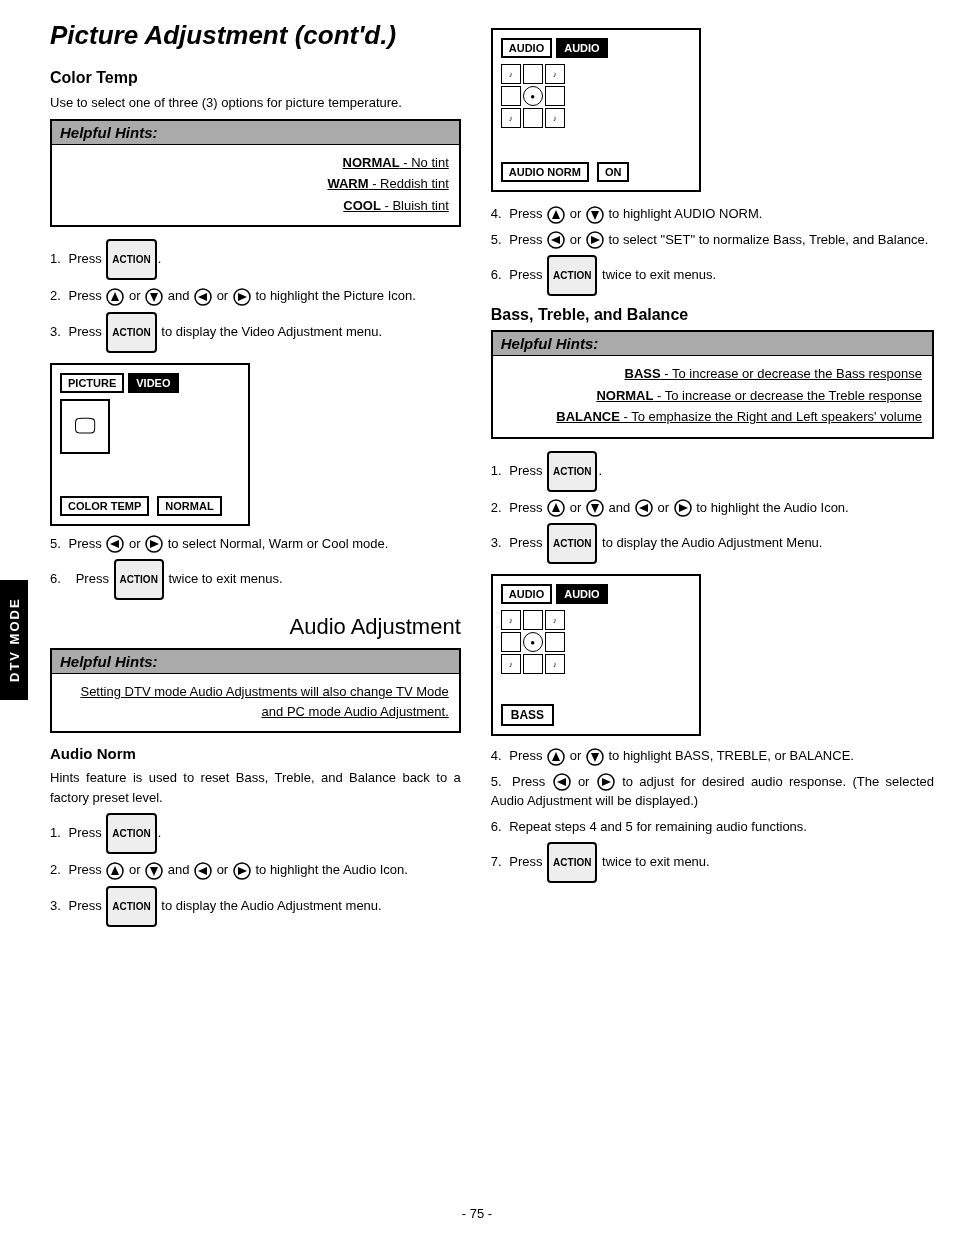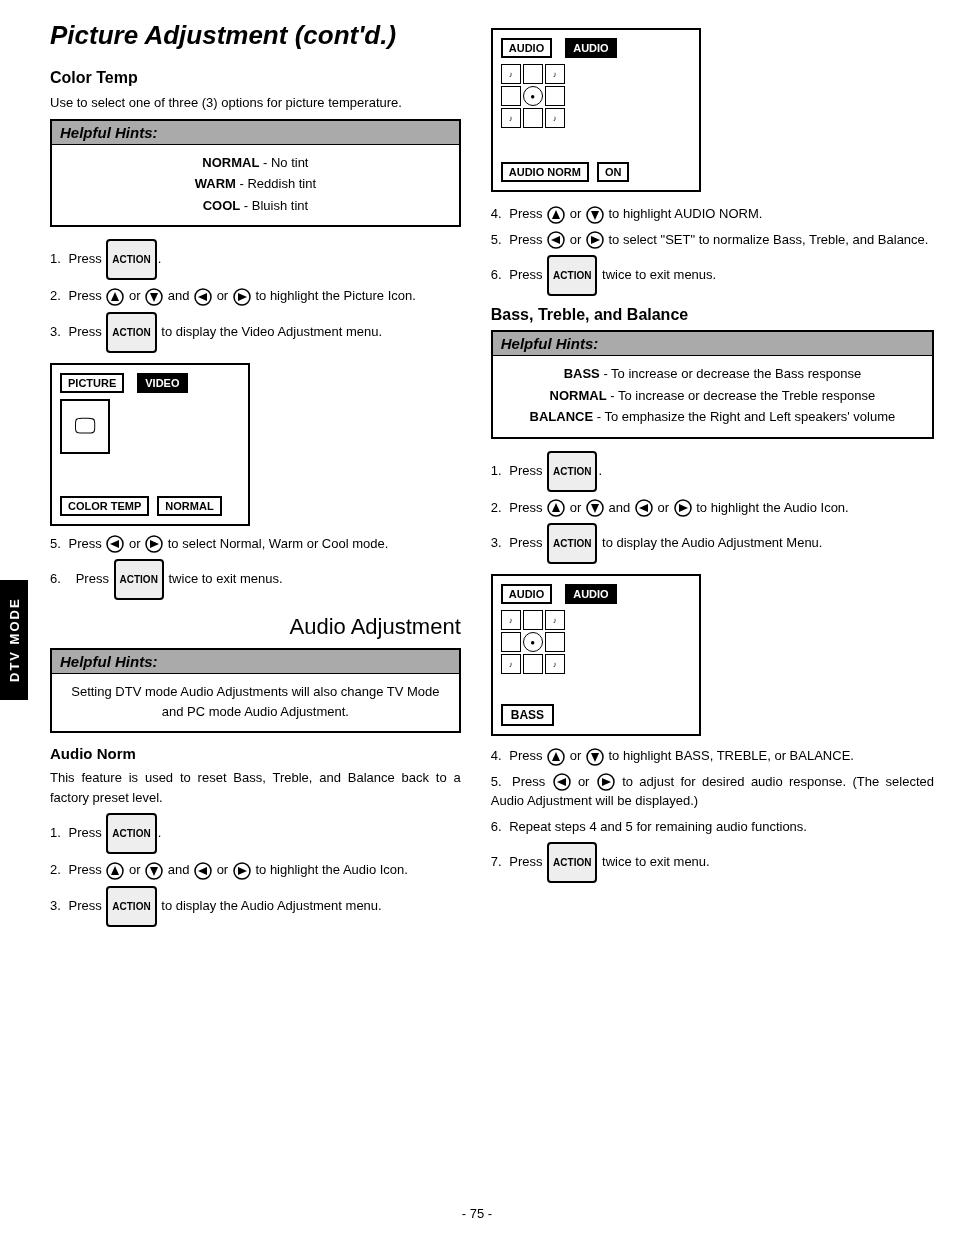--- a/index.html
+++ b/index.html
@@ -89,22 +89,23 @@
       font-style: italic;
       font-weight: 900;
       font-size: 15px;
       padding: 3px 8px;
       border-bottom: 1px solid #000;
     }
     .helpful-hints-body {
       padding: 8px 10px;
     }
     .helpful-hints-body p {
-      text-align: center;
+      text-align: right;
       margin-bottom: 2px;
+      text-decoration: underline;
     }
     .step-list {
       list-style: none;
       margin-bottom: 10px;
     }
     .step-list li {
       margin-bottom: 6px;
       line-height: 1.5;
       text-align: justify;
     }
@@ -131,21 +132,21 @@
       vertical-align: middle;
       position: relative;
       margin: 0 1px;
     }
     .arrow-icon svg {
       width: 18px;
       height: 18px;
     }
     .screen-header {
       display: flex;
-      gap: 13px;
+      gap: 4px;
       margin-bottom: 6px;
     }
     .screen-tab {
       border: 2px solid #000;
       padding: 2px 6px;
       font-size: 11px;
       font-weight: bold;
       background: #fff;
     }
     .screen-tab.active {
@@ -283,21 +284,21 @@
       <h3>Audio Adjustment</h3>
 
       <div class="helpful-hints">
         <div class="helpful-hints-title">Helpful Hints:</div>
         <div class="helpful-hints-body">
           <p>Setting DTV mode Audio Adjustments will also change TV Mode and PC mode Audio Adjustment.</p>
         </div>
       </div>
 
       <h4>Audio Norm</h4>
-      <p>This feature is used to reset Bass, Treble, and Balance back to a factory preset level.</p>
+      <p>Hints feature is used to reset Bass, Treble, and Balance back to a factory preset level.</p>
 
       <ol class="step-list">
         <li>
           <span class="step-num">1.</span> Press <span class="btn-icon">ACTION</span>.
         </li>
         <li>
           <span class="step-num">2.</span> Press
           <span class="arrow-icon">
             <svg viewBox="0 0 18 18">
                 <circle cx="9" cy="9" r="8" fill="none" stroke="#000" stroke-width="1.5"></circle>

